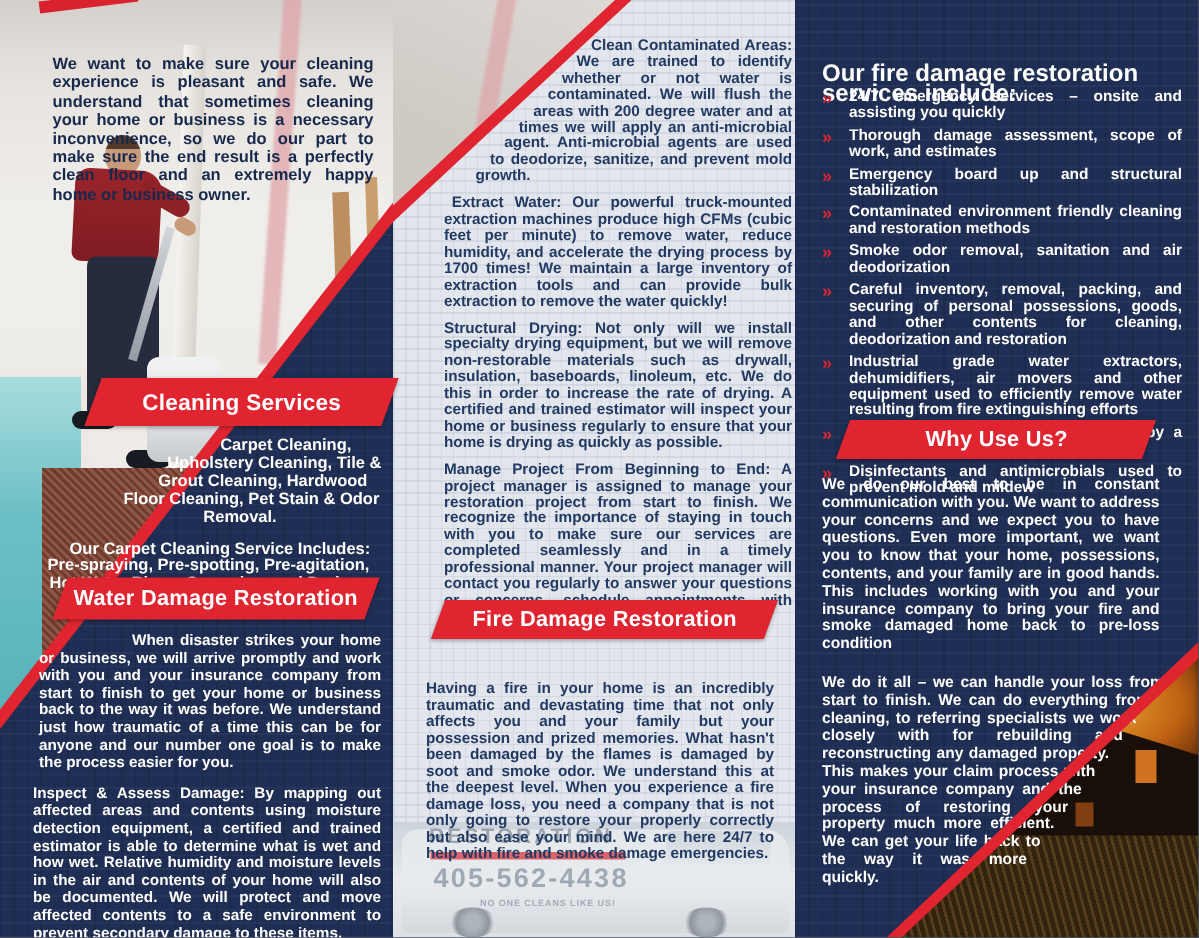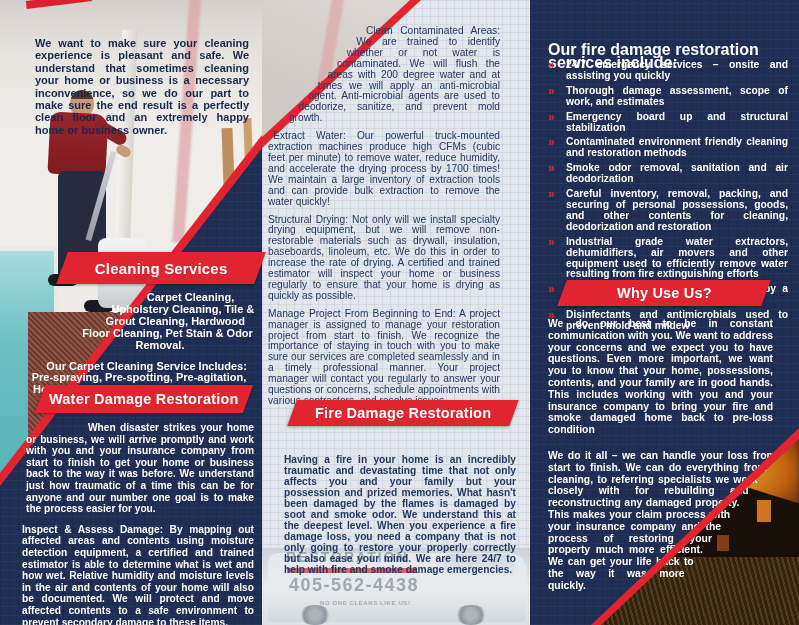--- a/index.html
+++ b/index.html
@@ -61,22 +61,22 @@
     background-image:
       repeating-linear-gradient(0deg, rgba(172,185,204,.28) 0 1px, transparent 1px 8px),
       repeating-linear-gradient(90deg, rgba(172,185,204,.28) 0 1px, transparent 1px 8px);}
   .m-photo{position:absolute;left:0;top:0;width:160px;height:150px;z-index:1;
            clip-path:polygon(0 0,148px 0,0 137px);
            background:linear-gradient(205deg,#ded9d5,#cfc9c4 70%);}
   .m-pole{position:absolute;left:62px;top:-15px;width:12px;height:120px;background:rgba(222,160,165,.65);
           transform:rotate(10deg);filter:blur(1px);}
   .m-stripe{position:absolute;left:0;top:0;width:170px;height:160px;z-index:2;background:#e02531;
             clip-path:polygon(0 137px,148px 0,159px 0,0 148px);}
-  .mid-text{position:absolute;left:6px;top:26px;width:232px;z-index:3;color:#223a63;
-            font-weight:400;font-size:10.2px;line-height:10.9px;text-align:justify;}
+  .mid-text{position:absolute;left:34px;top:26px;width:232px;z-index:3;color:#223a63;
+            font-weight:700;font-size:10.2px;line-height:10.9px;text-align:justify;}
   .mid-text p{margin:0 0 7px 0;}
   .mid-diag{float:left;width:98px;height:111px;shape-outside:polygon(0 0,98px 0,0 111px);}
   .banner-fire{left:30px;top:400px;width:222px;height:26px;font-size:14.5px;}
   .fire-text{position:absolute;left:22px;top:444px;width:232px;z-index:3;color:#223a63;
              font-weight:700;font-size:10.2px;line-height:11px;text-align:justify;}
   .van-strip{position:absolute;left:0;top:548px;width:268px;height:77px;z-index:2;overflow:hidden;
              background:linear-gradient(180deg,#ccd3da,#e7ebee 50%,#dde1e5);}
   .van-body{position:absolute;left:6px;top:5px;right:4px;bottom:3px;border-radius:10px 16px 4px 4px;
             opacity:.55;background:linear-gradient(180deg,#f5f7f8,#e3e7ea 65%,#ccd2d8);}
   .van-window{position:absolute;right:16px;top:6px;width:70px;height:22px;border-radius:4px 12px 0 0;

